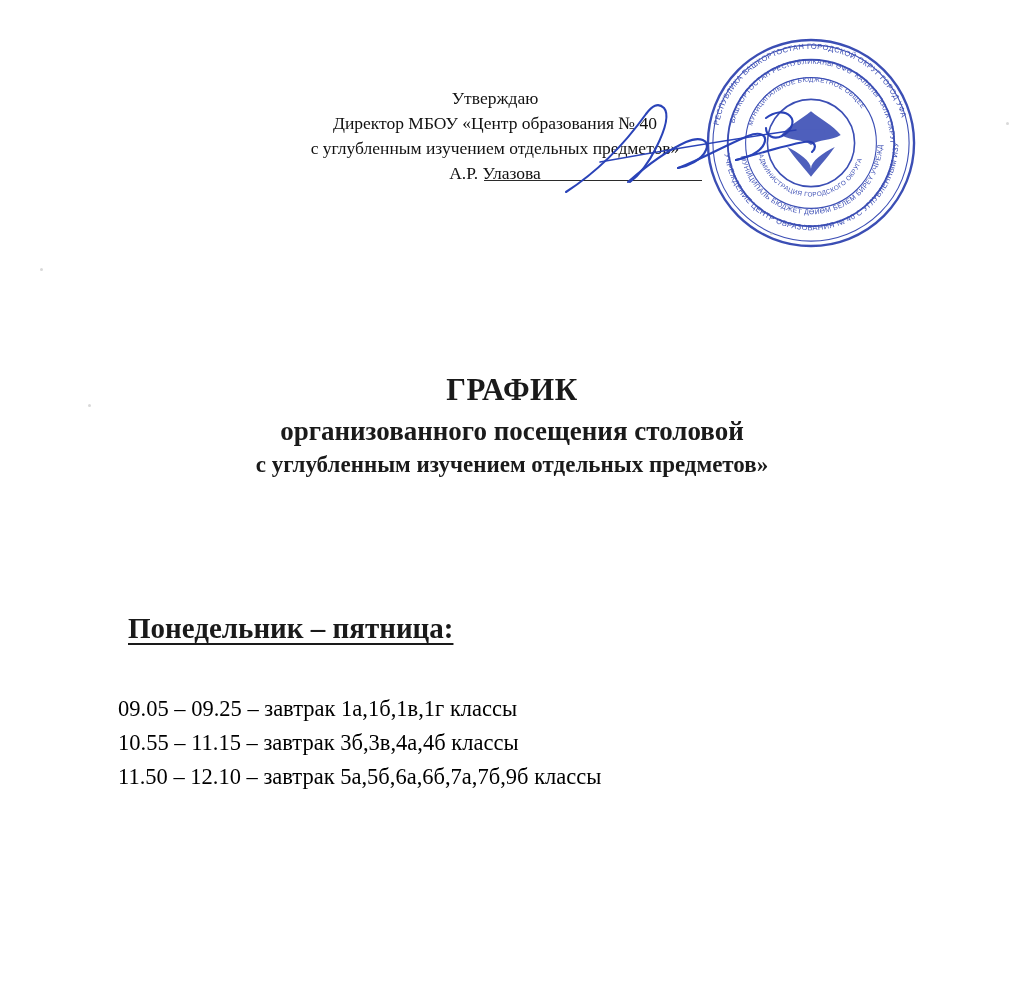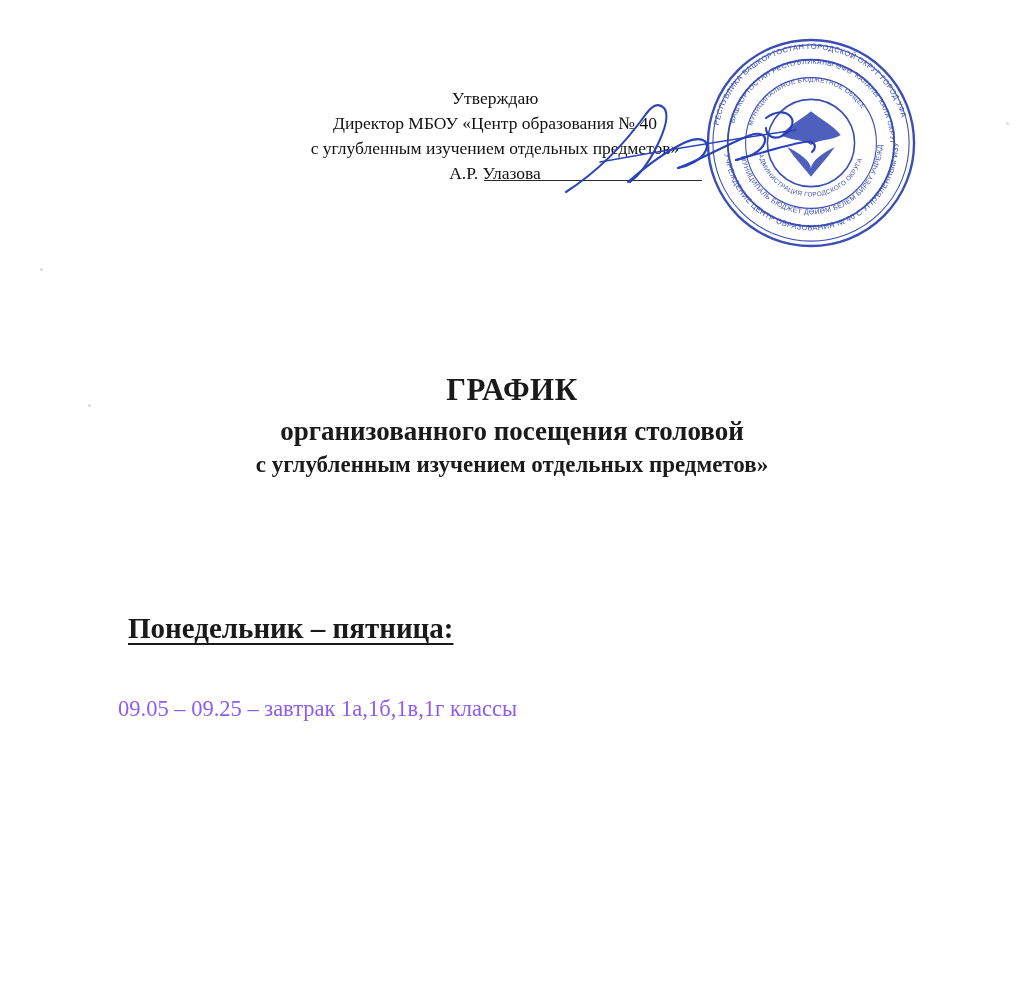--- a/index.html
+++ b/index.html
@@ -105,21 +105,21 @@
     text-decoration-thickness: 2px;
   }
 
   
   .schedule {
     position: absolute;
     top: 692px;
     left: 118px;
     font-size: 22.5px;
     line-height: 1.51;
-    color: #8b5cf6;
+    color: #000000;
   }
   .schedule .row {
     white-space: nowrap;
   }
   .schedule .spacer {
     height: 26px;
   }
 
   
   .speck {
@@ -191,19 +191,21 @@
 <div class="title-block">
   <div class="title-main">ГРАФИК</div>
   <div class="title-sub1">организованного посещения столовой</div>
   <div class="title-sub3">с углубленным изучением отдельных предметов»</div>
 </div>
 
 <div class="weekday">Понедельник – пятница:</div>
 
 <div class="schedule">
   <div class="row">09.05 – 09.25 – завтрак 1а,1б,1в,1г классы</div>
+  <div class="row">10.55 – 11.15 – завтрак 3б,3в,4а,4б классы</div>
+  <div class="row">11.50 – 12.10 – завтрак 5а,5б,6а,6б,7а,7б,9б классы</div>
   <div class="spacer"></div>
 </div>
 
 <div class="speck" style="top:268px;left:40px;"></div>
 <div class="speck" style="top:404px;left:88px;"></div>
 <div class="speck" style="top:122px;left:1006px;"></div>
 <div class="speck" style="top:232px;left:770px;"></div>
 
 </body></html>

